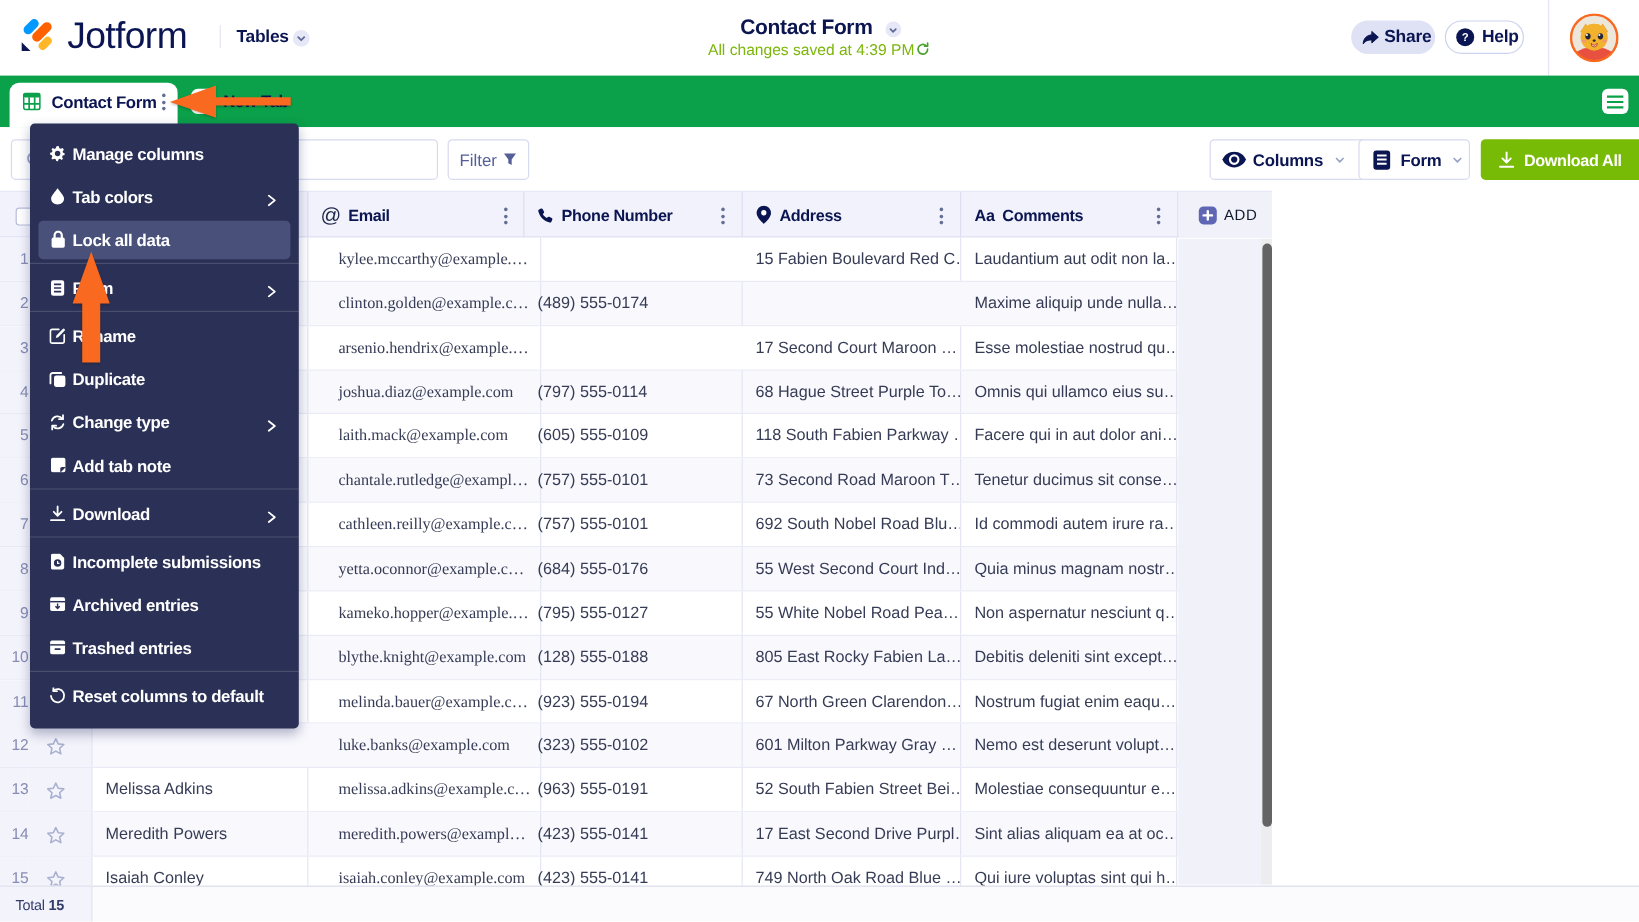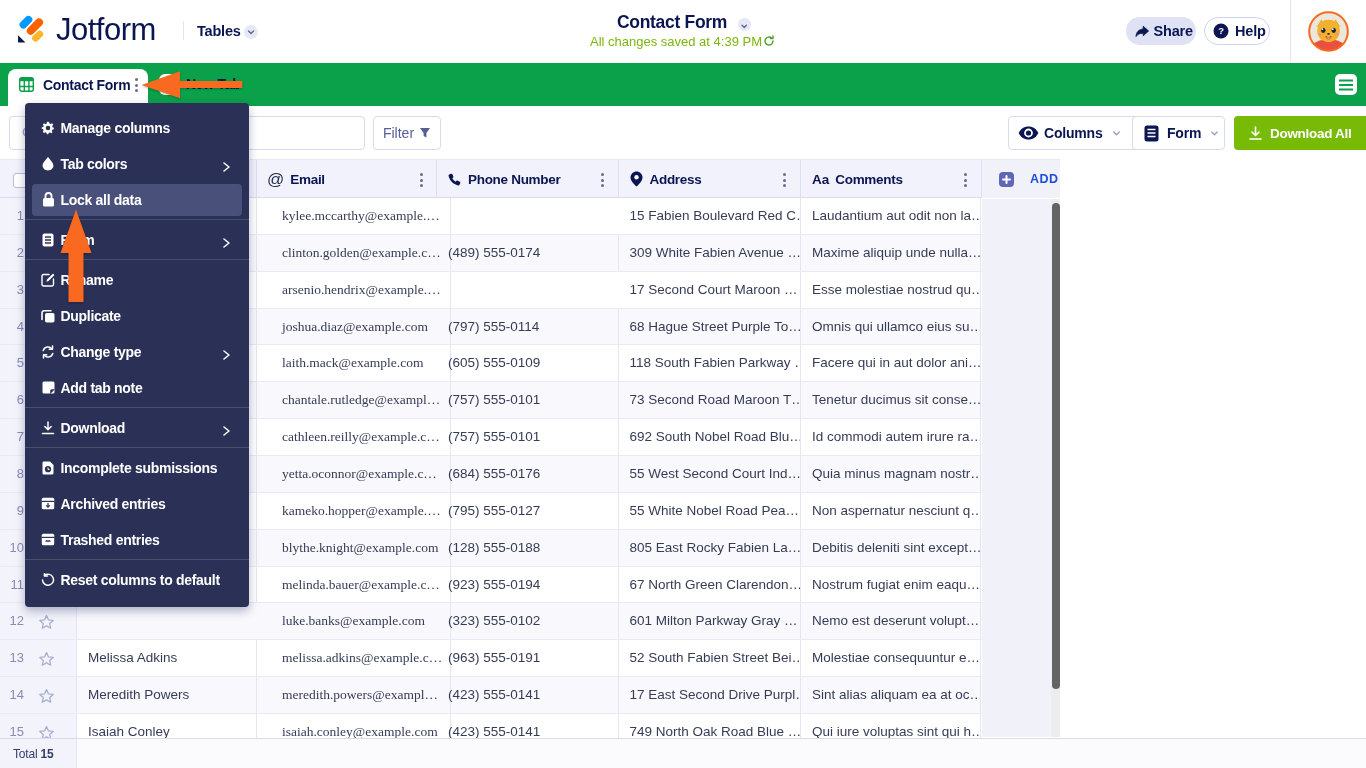--- a/index.html
+++ b/index.html
@@ -265,21 +265,21 @@
             <i></i>
             <i></i>
           </div>
       </div>
       <div class="hcell" style="left:982px;width:78px;border-right:none;background:#f1f1fa;">
         <div style="position:absolute;left:17px;top:11.5px;width:15px;height:15px;background:#5f67b5;border-radius:4px;">
           <svg width="15" height="15" viewBox="0 0 15 15">
               <path d="M7.5 4 V11 M4 7.5 H11" stroke="#fff" stroke-width="2" stroke-linecap="round"></path>
             </svg>
         </div>
-        <span style="position:absolute;left:48px;top:12px;font-size:12.5px;font-weight:bold;color:#1d4ed8;letter-spacing:0.5px;">ADD</span>
+        <span style="position:absolute;left:38px;top:12px;font-size:12.5px;font-weight:normal;color:#0f172a;letter-spacing:0.5px;">ADD</span>
       </div>
     </div>
     <div id="tbody">
         <div class="row">
     <div class="cell c-num">1</div>
     <div class="cell c-star">
             <svg class="star" width="17" height="16" viewBox="0 0 17 16">
               <path d="M8.5 1.6 L10.5 5.9 L15.2 6.4 L11.7 9.6 L12.7 14.2 L8.5 11.9 L4.3 14.2 L5.3 9.6 L1.8 6.4 L6.5 5.9 Z" fill="none" stroke="#a9b0cf" stroke-width="1.3" stroke-linejoin="round"></path>
             </svg>
           </div>
@@ -291,21 +291,20 @@
         <div class="row alt">
     <div class="cell c-num">2</div>
     <div class="cell c-star">
             <svg class="star" width="17" height="16" viewBox="0 0 17 16">
               <path d="M8.5 1.6 L10.5 5.9 L15.2 6.4 L11.7 9.6 L12.7 14.2 L8.5 11.9 L4.3 14.2 L5.3 9.6 L1.8 6.4 L6.5 5.9 Z" fill="none" stroke="#a9b0cf" stroke-width="1.3" stroke-linejoin="round"></path>
             </svg>
           </div>
     <div class="cell c-name"></div>
     <div class="cell c-email">clinton.golden@example.c…</div>
     <div class="cell c-phone">(489) 555-0174</div>
-    <div class="cell c-addr">309 White Fabien Avenue …</div>
     <div class="cell c-comm">Maxime aliquip unde nulla…</div>
   </div>
         <div class="row">
     <div class="cell c-num">3</div>
     <div class="cell c-star">
             <svg class="star" width="17" height="16" viewBox="0 0 17 16">
               <path d="M8.5 1.6 L10.5 5.9 L15.2 6.4 L11.7 9.6 L12.7 14.2 L8.5 11.9 L4.3 14.2 L5.3 9.6 L1.8 6.4 L6.5 5.9 Z" fill="none" stroke="#a9b0cf" stroke-width="1.3" stroke-linejoin="round"></path>
             </svg>
           </div>
     <div class="cell c-name"></div>

